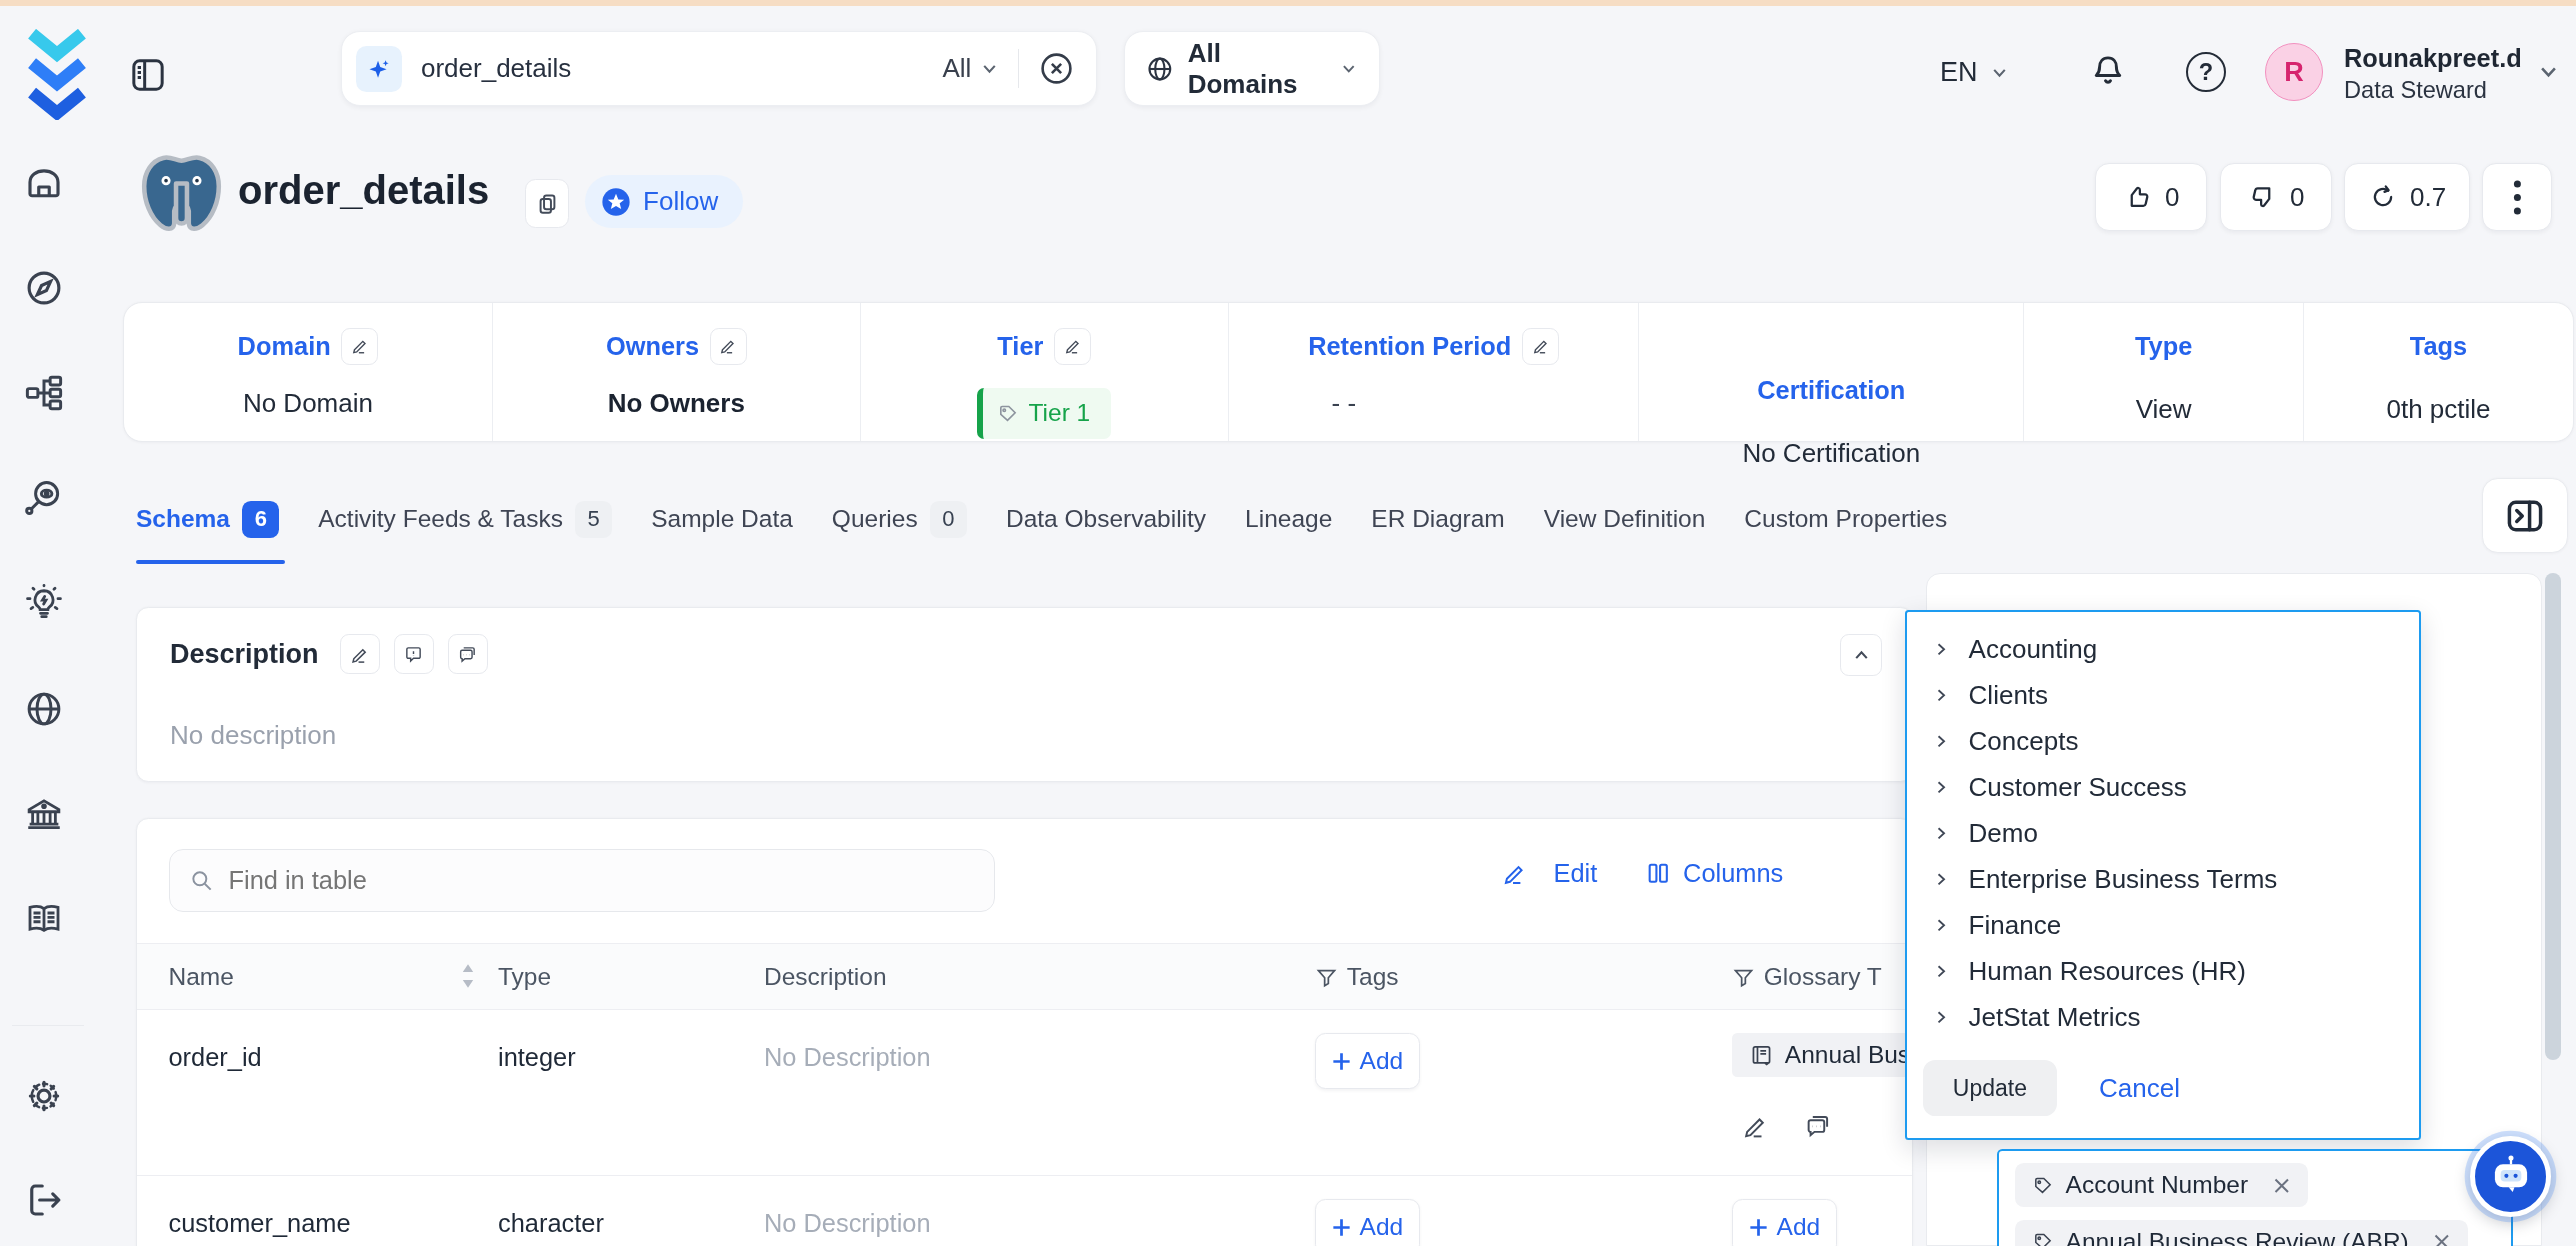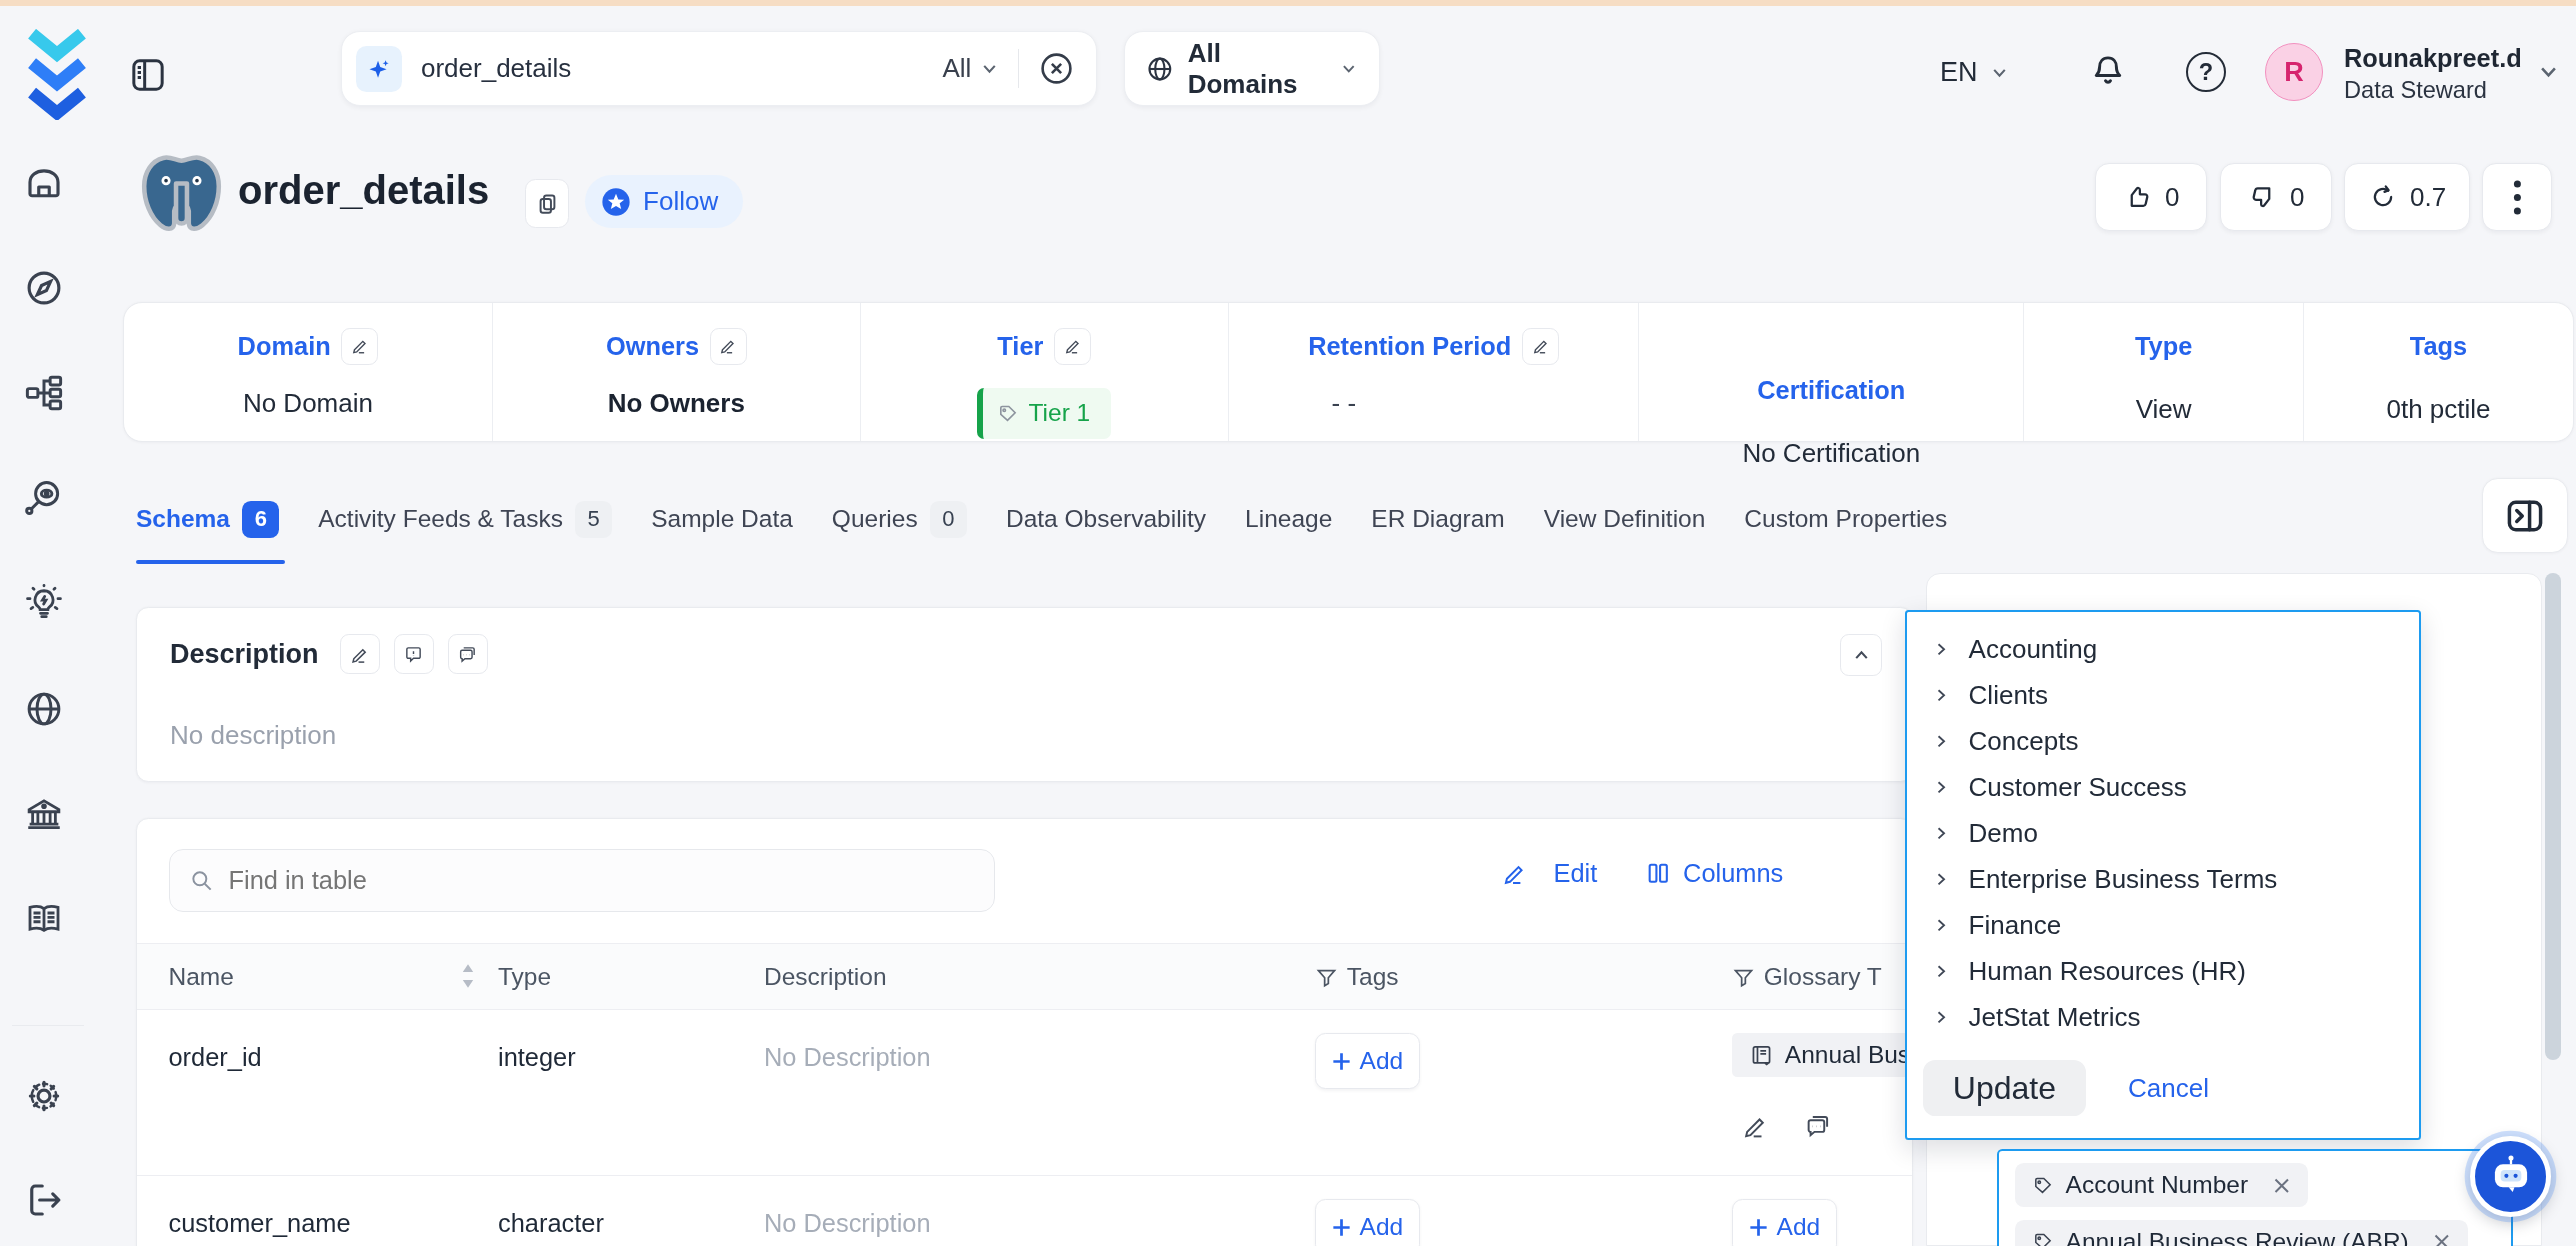--- a/index.html
+++ b/index.html
@@ -626,21 +626,21 @@
       <span>Human Resources (HR)</span>
     </div>
   <div class="treeitem">
       <svg width="16.6" height="16.6" viewBox="0 0 18 18">
         <path d="M6 3.5 L12 9 L6 14.5" fill="none" stroke="#3f4756" stroke-width="2"></path>
       </svg>
       <span>JetStat Metrics</span>
     </div>
 
   <div class="abs flex" style="left:15.8px;top:448px;gap:42px;">
-    <span style="background:#efF0f2;border-radius:12.3px;height:56px;padding:0 30px;display:flex;align-items:center;font-size:32px;color:#222b38;font-weight:500;">Update</span>
+    <span style="background:#efF0f2;border-radius:12.3px;height:56px;padding:0 30px;display:flex;align-items:center;font-size:23px;color:#222b38;font-weight:500;">Update</span>
     <span style="font-size:26px;color:#2563eb;font-weight:500;">Cancel</span>
   </div>
 </div>
 
 <div class="abs" style="left:1997px;top:1149px;width:516px;height:123px;background:#fff;border:2.6px solid #1d9bf0;border-radius:5.3px;padding:12.3px 15.8px;overflow:hidden;">
   <div class="chip" style="margin-bottom:12.3px;">
     <svg width="21" height="21" viewBox="0 0 22 22">
         <g fill="none" stroke="#3a4250" stroke-width="1.6">
           <path d="M4 12 V5 a1.4 1.4 0 0 1 1.4 -1.4 h7 l6.6 6.6 -8 8 Z"></path>
           <circle cx="7.6" cy="7.6" r="1.3"></circle>

